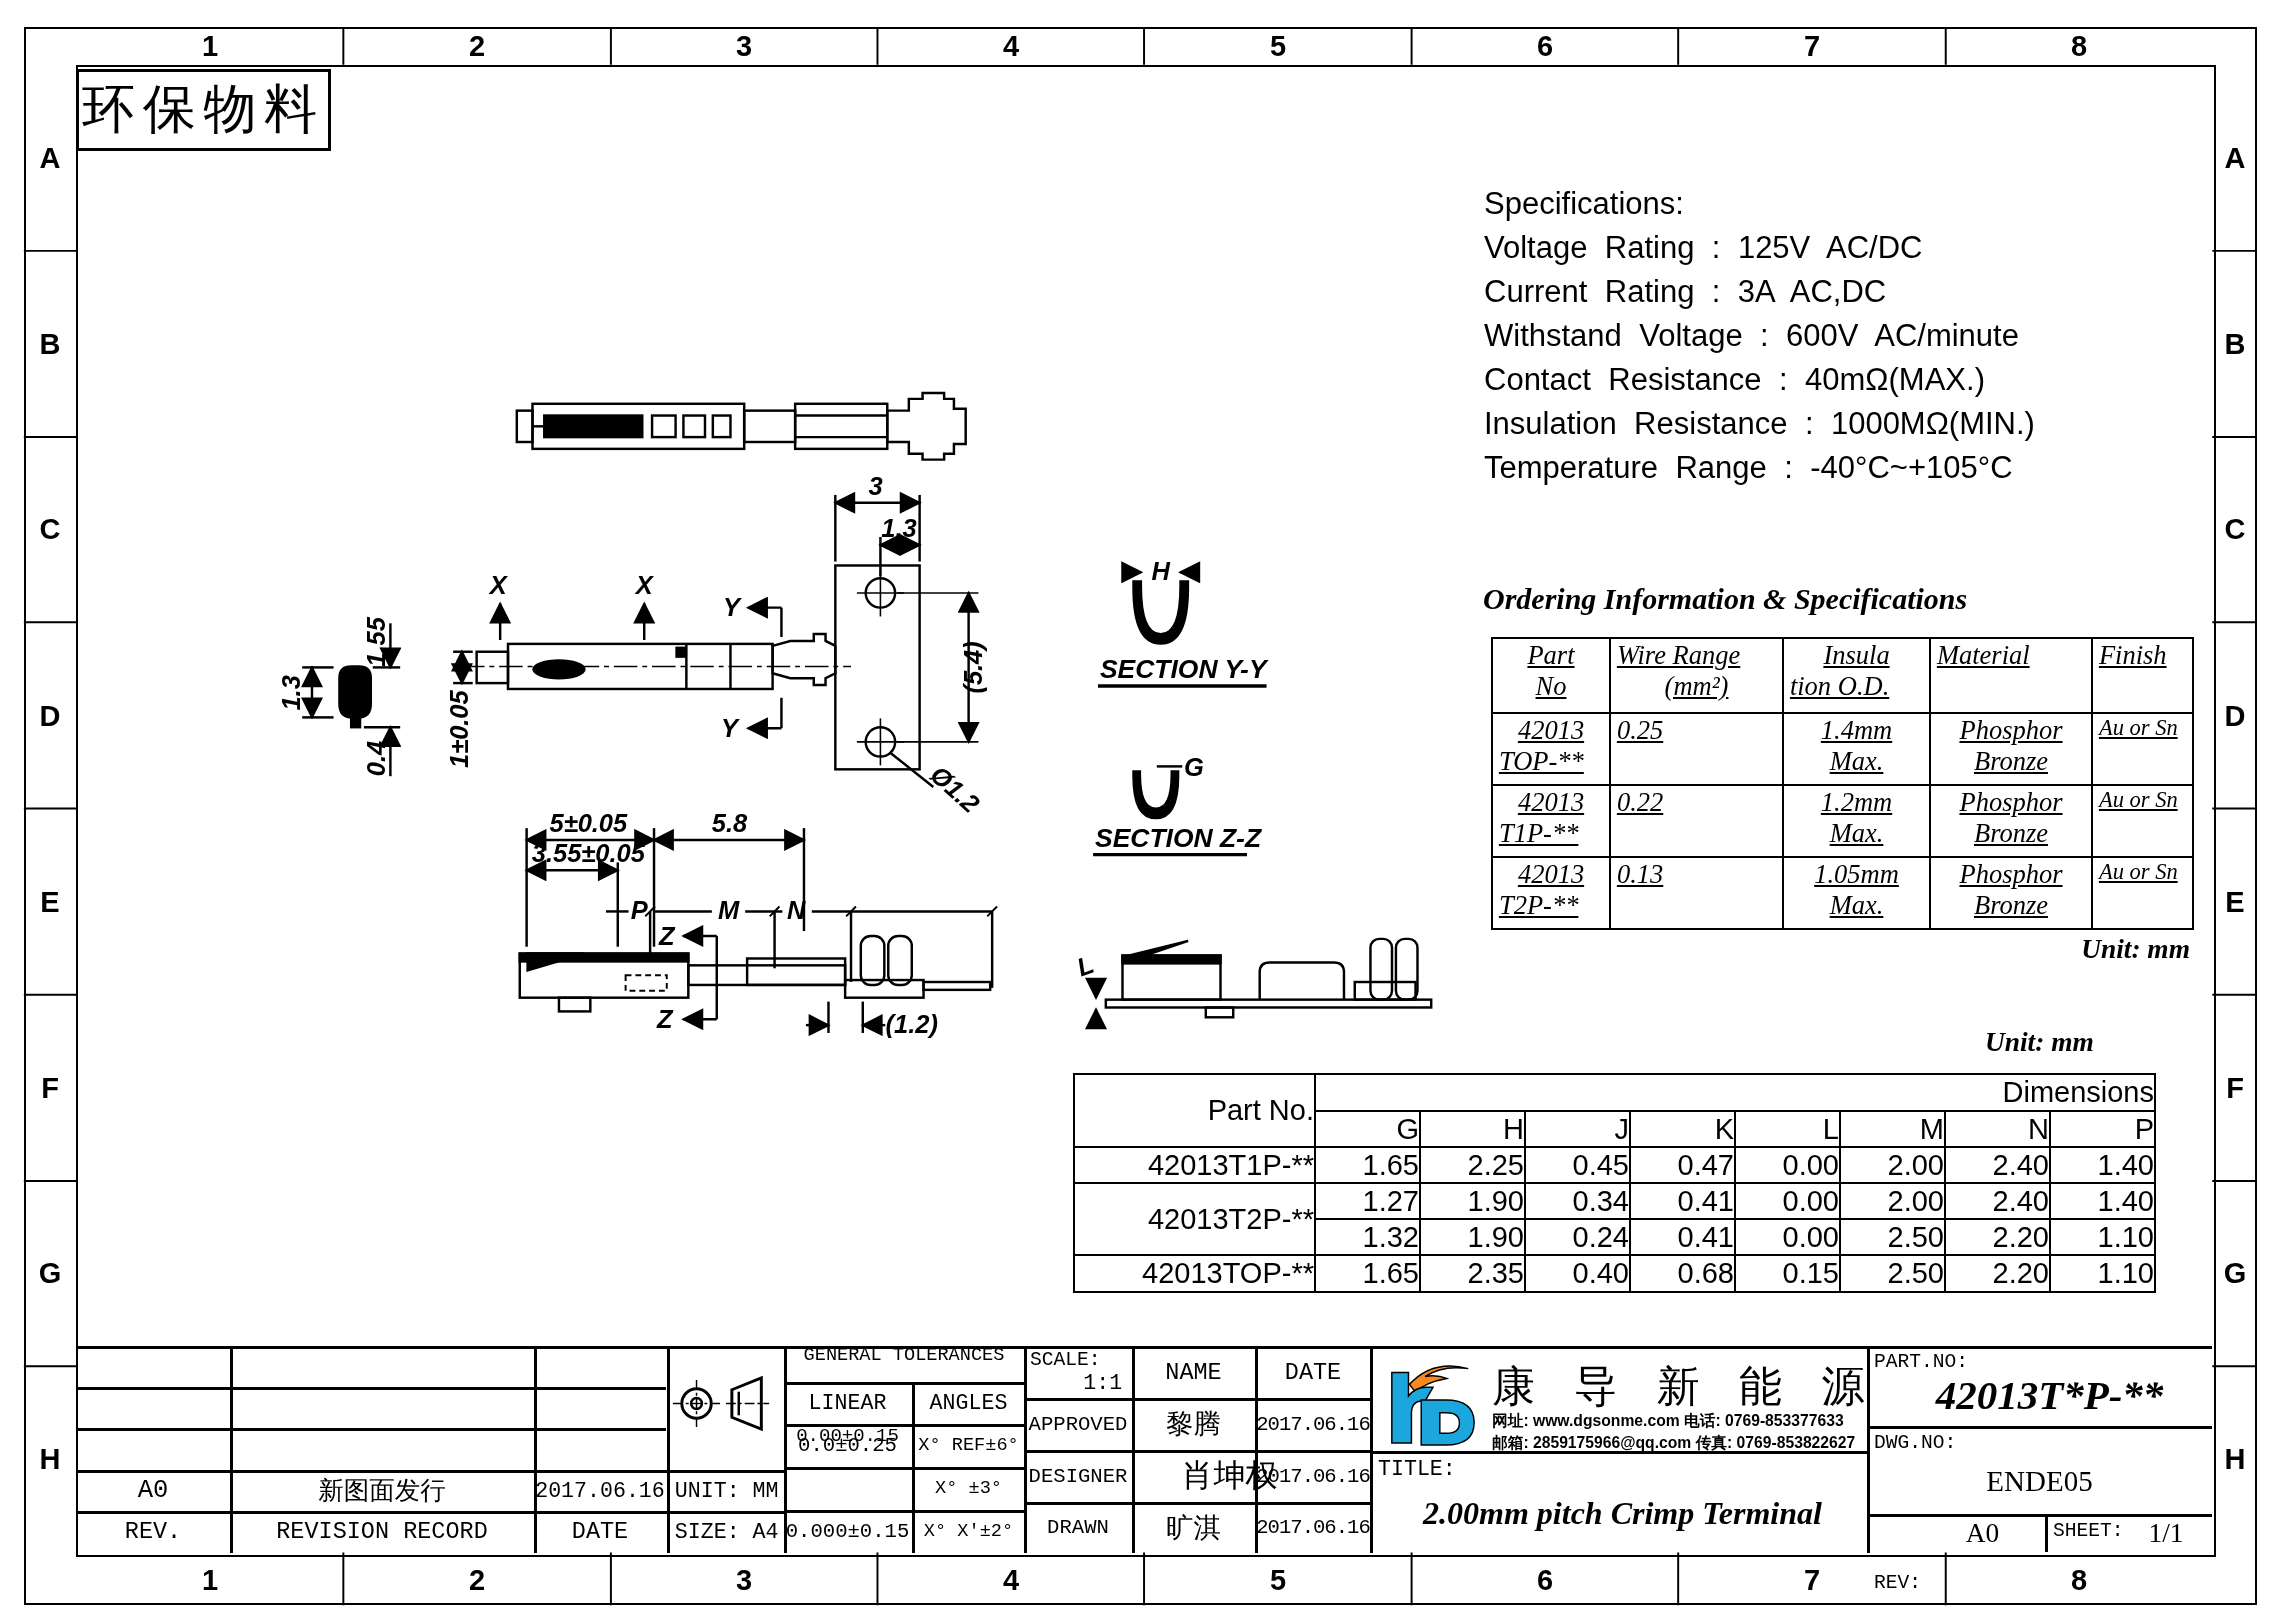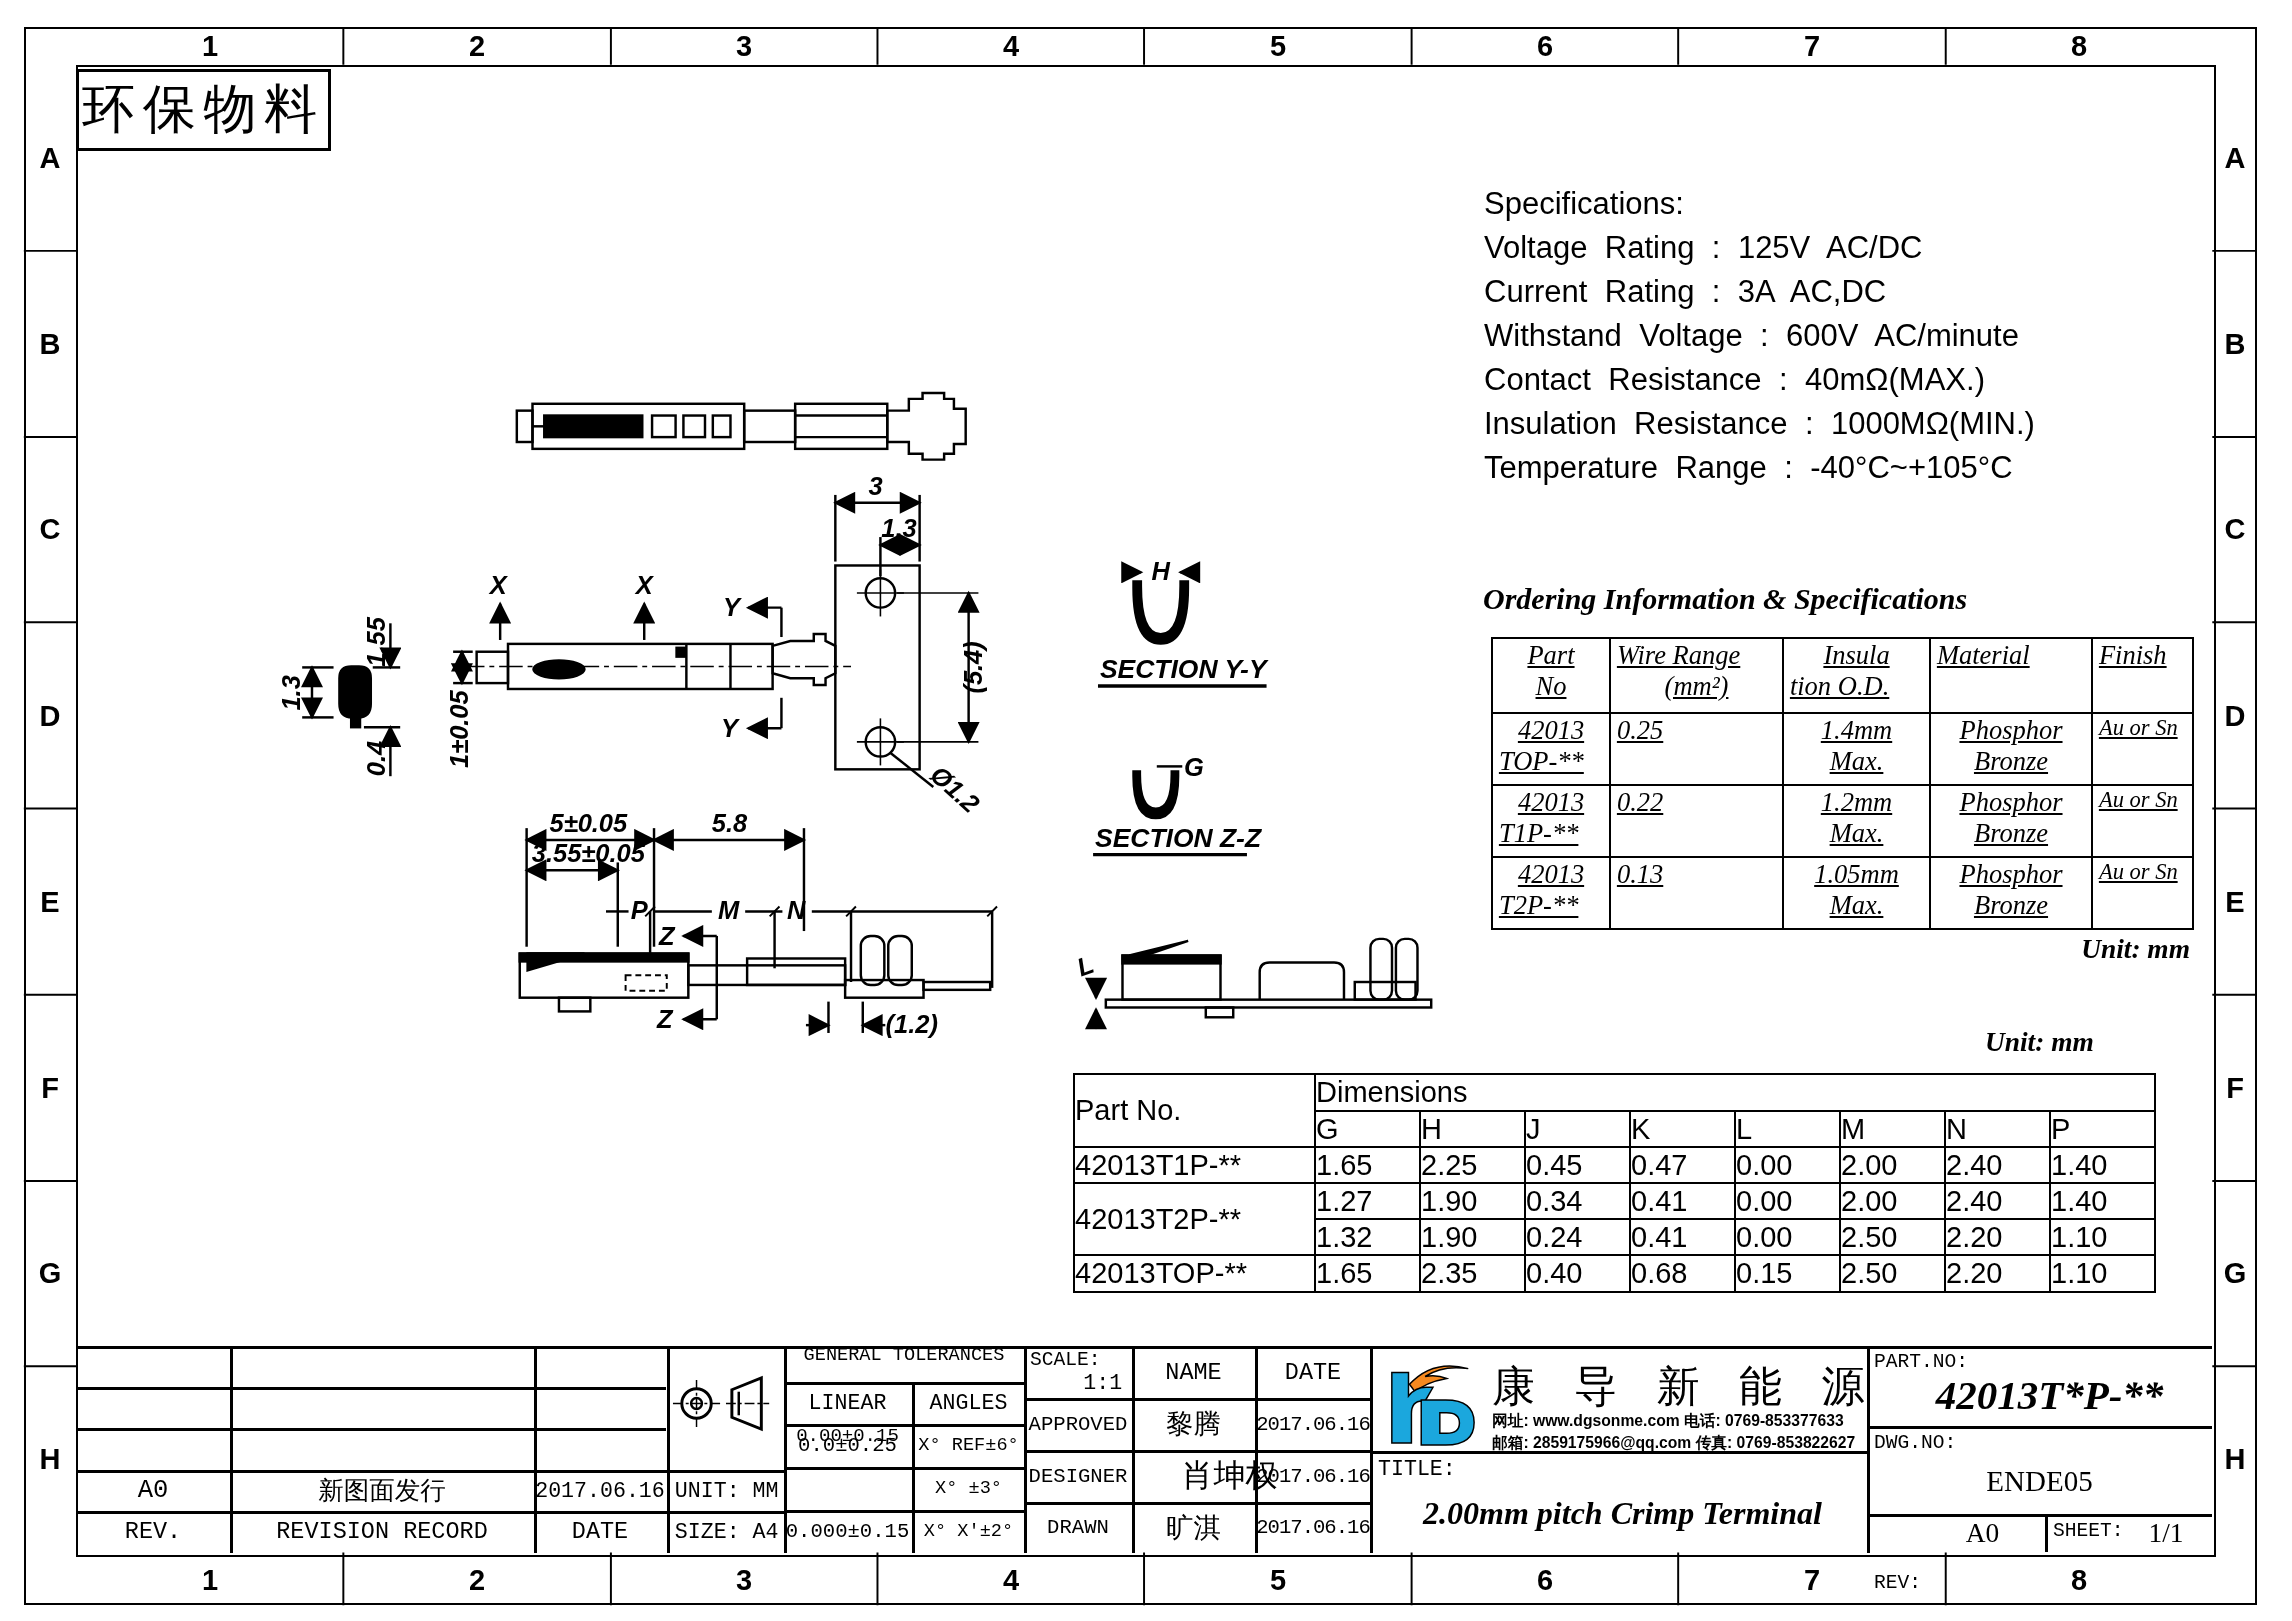--- a/index.html
+++ b/index.html
@@ -17,21 +17,21 @@
   .spec{position:absolute;left:1484px;top:182px;font-size:31px;line-height:44px;word-spacing:8.8px;}
   .ord-title{position:absolute;left:1483px;top:582px;font-family:"Liberation Serif",serif;
              font-style:italic;font-weight:bold;font-size:30px;}
   table.ord{position:absolute;left:1491px;top:637px;border-collapse:collapse;table-layout:fixed;
             font-family:"Liberation Serif",serif;font-style:italic;font-size:26.5px;}
   .ord td{border:2.9px solid #000;padding:1px 5.9px;vertical-align:top;}
   .ord tr{height:72px;text-decoration:underline;} .ord tr.h{height:75px;}
   .ord .c{text-align:center;}
   .unit-note{position:absolute;font-family:"Liberation Serif",serif;font-style:italic;font-size:27.4px;font-weight:bold;}
   table.dims{position:absolute;left:1073px;top:1073px;border-collapse:collapse;table-layout:fixed;
-             font-size:29px;text-align:left;}
+             font-size:29px;text-align:right;}
   .dims td,.dims th{border:2.9px solid #000;padding:0;font-weight:normal;}
   .mono{font-family:"Liberation Mono",monospace;}
   .cell{position:absolute;display:flex;align-items:center;justify-content:center;}
   .cell.left{justify-content:flex-start;padding-left:7.8px;}
   .serifb{font-family:"Liberation Serif",serif;}
   svg text{fill:#000;stroke:none;}
   text.dim{font:italic 700 26px "Liberation Sans",sans-serif;text-anchor:middle;}
   text.sec{font:italic 700 27px "Liberation Sans",sans-serif;}
 </style>
 </head>

